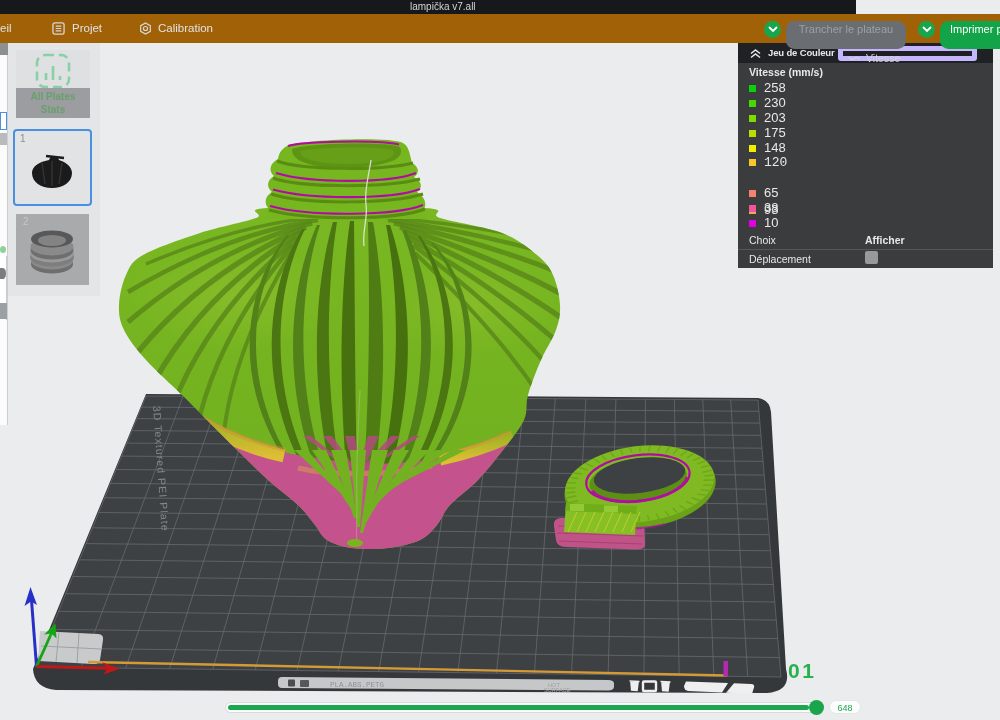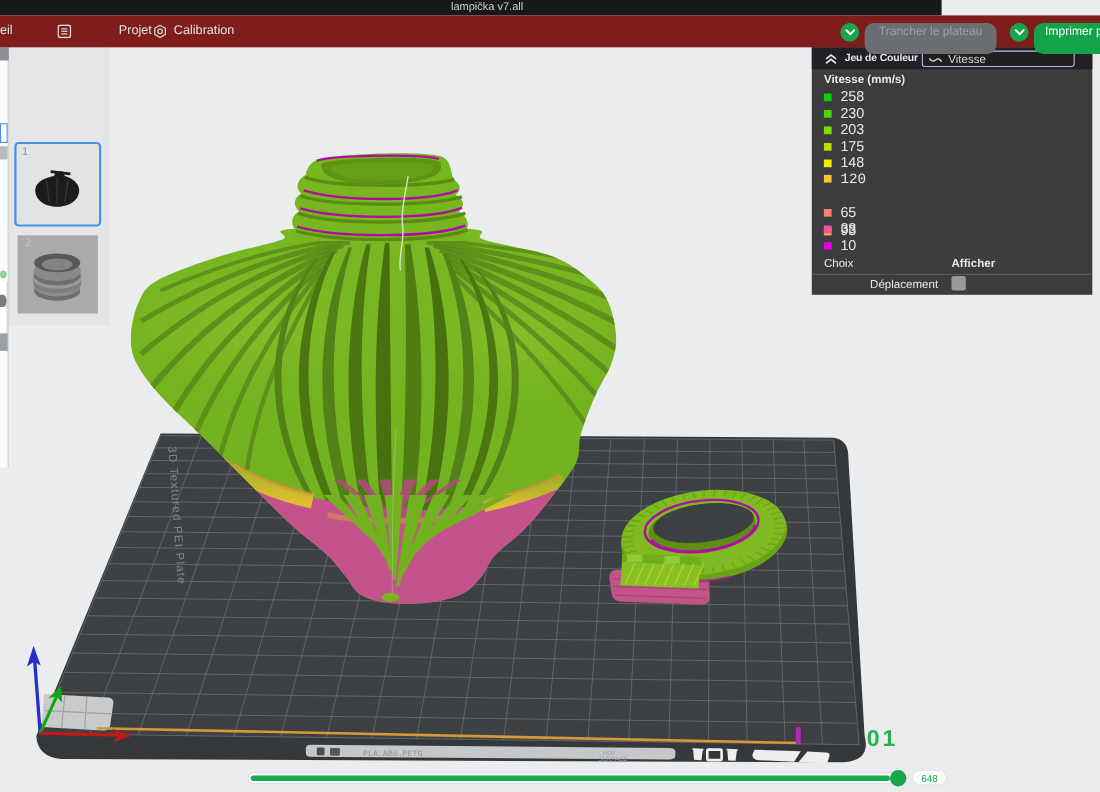--- a/index.html
+++ b/index.html
@@ -1,18 +1,18 @@
 <!DOCTYPE html>
 <html><head><meta charset="utf-8"><style>
 * { margin:0; padding:0; box-sizing:border-box; }
 html,body { width:1000px; height:720px; overflow:hidden; background:#ebeced;
   font-family:"Liberation Sans", sans-serif; }
 .titlebar { position:absolute; left:0; top:0; width:856px; height:14px; background:#16181b; z-index:10;}
 .titlebar span { position:absolute; left:410px; top:1px; font-size:10px; color:#d2d3d4; }
-.menubar { position:absolute; left:0; top:14px; width:1000px; height:29px; background:#7f1d1d; color:#e0e2e3; font-size:11.5px; z-index:10;}
+.menubar { position:absolute; left:0; top:14px; width:1000px; height:29px; background:#a16207; color:#e0e2e3; font-size:11.5px; z-index:10;}
 .menubar .item { position:absolute; top:8px; }
 .btn-circ { position:absolute; top:7px; width:17px; height:17px; border-radius:50%; background:#18a54b; }
 .btn-circ svg { position:absolute; left:3.5px; top:5px; }
 .pill { position:absolute; top:7px; height:28px; border-radius:8.5px; font-size:11px; text-align:center; line-height:17px; }
 .viewport { position:absolute; left:0; top:43px; width:1000px; height:677px; background:#ebeced; }
 .sidebar { position:absolute; left:8px; top:43px; width:92px; height:253px; background:#e4e5e6; z-index:5;}
 .rpanel { position:absolute; left:738px; top:43px; width:255px; height:225px; background:#3b3c3e; color:#e8e8e8; z-index:5;}
 .rhead { position:absolute; left:0; top:0; width:255px; height:20px; background:#202124; }
 .lrow { position:absolute; left:11px; font-size:13px; height:15px; line-height:15px; color:#e8e8e8;}
 .lrow .sw { display:inline-block; width:7px; height:7px; margin-right:8px; }
@@ -154,20 +154,29 @@
 </svg></div>
 <div style="position:absolute;left:0;top:43px;width:8px;height:382px;background:#fbfbfb;border-right:1px solid #cdcecf;z-index:4;"></div>
 <div style="position:absolute;left:0;top:43px;width:8px;height:12px;background:#8d9093;z-index:6;"></div>
 <div style="position:absolute;left:0;top:112px;width:7px;height:18px;background:#fff;border:1px solid #4a90e2;z-index:6;"></div>
 <div style="position:absolute;left:0;top:133px;width:7px;height:12px;background:#b9babb;z-index:6;"></div>
 <div style="position:absolute;left:0;top:246px;width:6px;height:7px;background:#8fd19a;border-radius:50%;z-index:6;"></div>
 <div style="position:absolute;left:0;top:256px;width:7px;height:64px;background:#fff;border-right:1px solid #c9cacb;z-index:6;"></div>
 <div style="position:absolute;left:0;top:268px;width:6px;height:11px;background:#7a7d80;border-radius:0 50% 50% 0;z-index:7;"></div>
 <div style="position:absolute;left:0;top:303px;width:7px;height:16px;background:#9aa0a3;z-index:7;"></div>
 <div class="sidebar">
+ <div style="position:absolute;left:8px;top:7px;width:74px;height:68px;background:#dfe0e2;">
+  <svg width="74" height="68">
+        <g stroke="#36c26d" stroke-width="2.6" fill="none" opacity="0.5">
+   <rect x="21" y="5" width="32" height="32" rx="8" stroke-dasharray="9 5"></rect>
+   <path d="M30 30 V23 M37 30 V16 M44 30 V26"></path>
+        </g>
+      </svg>
+  <div style="position:absolute;left:0;top:38px;width:74px;height:30px;background:rgba(140,142,146,0.82);text-align:center;color:#69a06b;font-size:10px;font-weight:bold;line-height:13px;padding-top:2px;">All Plates<br>Stats</div>
+ </div>
  <div style="position:absolute;left:5px;top:86px;width:79px;height:77px;background:#e2e3e4;border:2px solid #4a90e2;border-radius:4px;">
   <span style="position:absolute;left:5px;top:2px;color:#8a8d90;font-size:10px;">1</span>
   <svg width="75" height="73" viewBox="0 0 75 73">
         <path d="M36 25 L42 25 L44 29 C51 31 57 36 57 42 C57 51 48 57 37 57 C26 57 17 51 17 42 C17 36 23 31 34 29 Z" fill="#1b1b1b"></path>
     <path d="M27 32 L30 53 M37 30 L37 55 M47 32 L44 53" stroke="#333" stroke-width="1.4" fill="none"></path>
     <path d="M31 25 L49 27" stroke="#1b1b1b" stroke-width="2.5" fill="none"></path>
       </svg>
  </div>
  <div style="position:absolute;left:8px;top:171px;width:73px;height:71px;background:#a9aaac;">
   <span style="position:absolute;left:7px;top:2px;color:#c6c7c8;font-size:10px;">2</span>
@@ -187,21 +196,21 @@
 </div>
 <div class="titlebar">
     <span>lampička v7.all</span>
   </div>
 <div class="menubar">
  <span class="item" style="left:0px;">eil</span>
  <svg class="item" style="left:52px;top:8px;" width="13" height="13" viewBox="0 0 14 14">
       <rect x="1" y="1" width="12" height="12" rx="2" fill="none" stroke="#d5d7d8" stroke-width="1.4"></rect>
       <path d="M4 4.5h6M4 7h6M4 9.5h6" stroke="#d5d7d8" stroke-width="1.2"></path>
     </svg>
- <span class="item" style="left:72px;margin-left:36px;">Projet</span>
+ <span class="item" style="left:72px;">Projet</span>
  <svg class="item" style="left:139px;top:8px;" width="13" height="13" viewBox="0 0 14 14">
       <path d="M7 1 L12.2 4 V10 L7 13 L1.8 10 V4 Z" fill="none" stroke="#d5d7d8" stroke-width="1.3"></path>
       <circle cx="7" cy="7" r="2.2" fill="none" stroke="#d5d7d8" stroke-width="1.2"></circle>
     </svg>
  <span class="item" style="left:158px;">Calibration</span>
  <div class="btn-circ" style="left:764px;">
       <svg width="10" height="7" viewBox="0 0 10 7">
         <path d="M1.5 1.5 L5 5 L8.5 1.5" stroke="#fff" stroke-width="1.8" fill="none" stroke-linecap="round"></path>
       </svg>
     </div>
@@ -212,40 +221,40 @@
       </svg>
     </div>
  <div class="pill" style="left:940px;width:70px;background:#13a44a;color:#fff;text-align:left;padding-left:10px;">Imprimer p</div>
 </div>
 <div class="rpanel">
  <div class="rhead">
   <svg style="position:absolute;left:11px;top:5px;" width="13" height="11" viewBox="0 0 13 11">
         <path d="M2 5.5 L6.5 2 L11 5.5 M2 9.5 L6.5 6 L11 9.5" stroke="#e8e8e8" stroke-width="1.5" fill="none"></path>
       </svg>
   <span style="position:absolute;left:30px;top:4px;font-weight:bold;font-size:9.5px;letter-spacing:-0.15px;">Jeu de Couleur</span>
-  <div style="position:absolute;left:100px;top:2.5px;width:139px;height:15px;border:1px solid #c4b5fd;border-radius:3px;background:#1d1f21;">
+  <div style="position:absolute;left:100px;top:2.5px;width:139px;height:15px;border:5px solid #c4b5fd;border-radius:3px;background:#1d1f21;">
    <svg style="position:absolute;left:5px;top:4.5px;" width="13" height="7" viewBox="0 0 13 7">
           <path d="M1 2 Q3.5 6 6.5 3.5 Q9.5 1 12 5" stroke="#d5d6d7" stroke-width="1.3" fill="none"></path>
         </svg>
    <span style="position:absolute;left:23px;top:1px;font-size:10.5px;color:#d5d6d7;">Vitesse</span>
   </div>
  </div>
  <div style="position:absolute;left:11px;top:23px;font-weight:bold;font-size:10.5px;">Vitesse (mm/s)</div>
  <div class="lrow" style="top:37px;"><span class="sw" style="background:#0bd10b;"></span>258</div>
     <div class="lrow" style="top:52px;"><span class="sw" style="background:#46d800;"></span>230</div>
     <div class="lrow" style="top:67px;"><span class="sw" style="background:#7ddb00;"></span>203</div>
     <div class="lrow" style="top:82px;"><span class="sw" style="background:#b5e000;"></span>175</div>
     <div class="lrow" style="top:97px;"><span class="sw" style="background:#f2ee00;"></span>148</div>
     <div class="lrow" style="top:112px;font-family:Liberation Mono, monospace;"><span class="sw" style="background:#f7c52c;"></span>120</div>
     <div class="lrow" style="top:127px;margin-top:32px;"><span class="sw" style="background:#f5a54f;"></span>93</div>
     <div class="lrow" style="top:142px;"><span class="sw" style="background:#f5836b;"></span>65</div>
     <div class="lrow" style="top:157px;"><span class="sw" style="background:#f0569c;"></span>38</div>
     <div class="lrow" style="top:172px;"><span class="sw" style="background:#e000e0;"></span>10</div>
  <div style="position:absolute;left:11px;top:191px;font-weight:normal;font-size:10.5px;">Choix</div>
  <div style="position:absolute;left:127px;top:191px;font-weight:bold;font-size:10.5px;">Afficher</div>
  <div style="position:absolute;left:0px;top:206px;width:255px;border-top:1px solid #55585a;"></div>
- <div style="position:absolute;left:11px;top:210px;font-size:10.5px;margin-left:42px;">Déplacement</div>
+ <div style="position:absolute;left:11px;top:210px;font-size:10.5px;">Déplacement</div>
  <div style="position:absolute;left:127px;top:208px;width:13px;height:13px;background:#97999b;border-radius:2px;"></div>
 </div>
 <div class="slider-track">
     <div class="slider-fill"></div>
   </div>
 <div class="slider-handle"></div>
 <div class="slider-label">648</div>
 </body></html>

